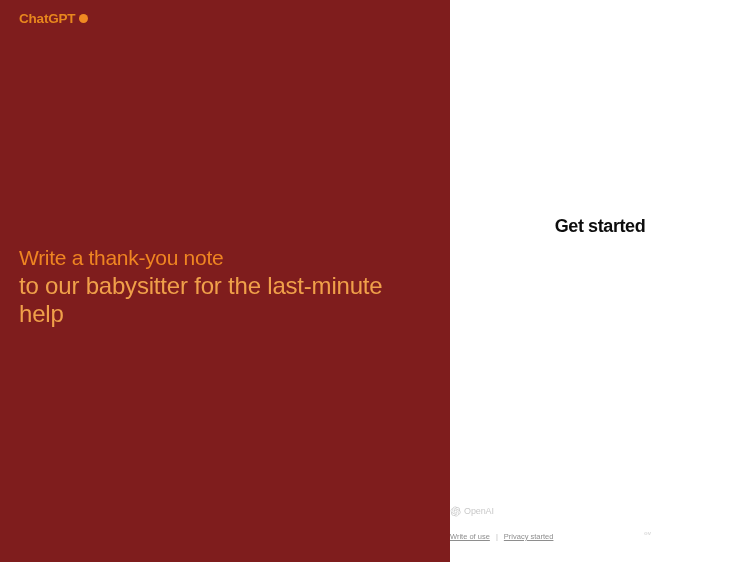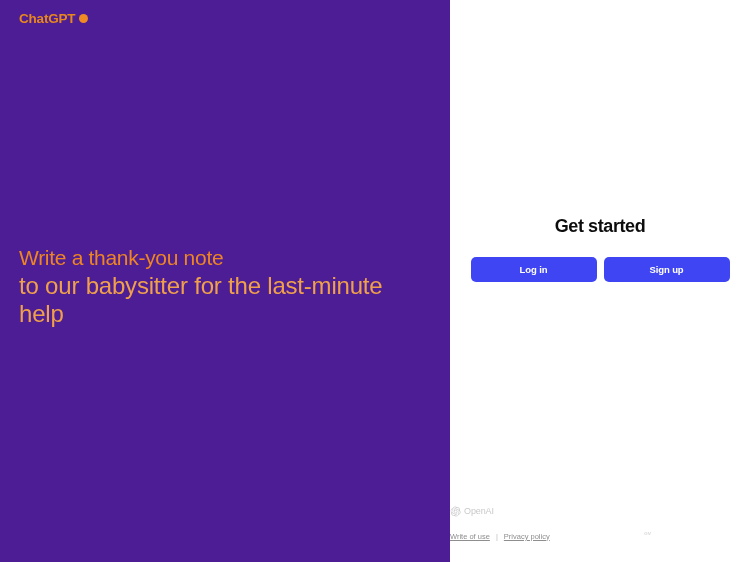--- a/index.html
+++ b/index.html
@@ -21,21 +21,21 @@
     width: 750px;
     height: 562px;
     display: flex;
   }
 
   
   .left-panel {
     position: relative;
     width: 450px;
     height: 562px;
-    background: #4c1d95;
+    background: #7f1d1d;
     flex: 0 0 450px;
   }
 
   .brand {
     position: absolute;
     top: 12px;
     left: 19px;
     display: flex;
     align-items: center;
     gap: 3px;
@@ -231,39 +231,35 @@
       <div class="promo-sub">to our babysitter for the last-minute help</div>
     </div>
 
   </div>
 
   <div class="right-panel">
 
     <div class="auth-block">
       <div class="auth-title">Get started</div>
 
-      <div class="auth-buttons">
-        <button class="auth-btn">Log in</button>
-        <button class="auth-btn">Sign up</button>
-      </div>
     </div>
 
     <div class="footer">
 
       <div class="footer-logo">
         <svg class="footer-logo-mark" viewBox="0 0 24 24">
           <path fill="#9b9b9b" d="M21.55 10.02a5.44 5.44 0 0 0-.47-4.47 5.5 5.5 0 0 0-5.92-2.64A5.44 5.44 0 0 0 11.1 1.1a5.5 5.5 0 0 0-5.24 3.8 5.44 5.44 0 0 0-3.64 2.64 5.5 5.5 0 0 0 .68 6.45 5.44 5.44 0 0 0 .47 4.47 5.5 5.5 0 0 0 5.92 2.64 5.44 5.44 0 0 0 4.06 1.81 5.5 5.5 0 0 0 5.24-3.81 5.44 5.44 0 0 0 3.64-2.64 5.5 5.5 0 0 0-.68-6.44zm-8.2 11.47a4.08 4.08 0 0 1-2.62-.95l.13-.07 4.35-2.51a.71.71 0 0 0 .36-.62v-6.14l1.84 1.06a.07.07 0 0 1 .4.05v5.08a4.1 4.1 0 0 1-4.1 4.1zM4.54 17.72a4.08 4.08 0 0 1-.49-2.74l.13.08 4.35 2.51a.71.71 0 0 0 .71 0l5.31-3.07v2.12a.07.07 0 0 1-.3.06l-4.4 2.54a4.1 4.1 0 0 1-5.6-1.5zM3.4 8.29a4.08 4.08 0 0 1 2.14-1.8v5.17a.7.7 0 0 0 .35.61l5.3 3.06-1.84 1.06a.07.07 0 0 1-.06 0l-4.4-2.54a4.1 4.1 0 0 1-1.5-5.6zm15.1 3.51L13.2 8.73l1.83-1.06a.07.07 0 0 1 .07 0l4.4 2.55a4.1 4.1 0 0 1-.63 7.4v-5.18a.7.7 0 0 0-.36-.62zm1.83-2.76l-.13-.08-4.34-2.53a.71.71 0 0 0-.72 0L9.84 9.5V7.38a.07.07 0 0 1 .03-.06l4.4-2.54a4.1 4.1 0 0 1 6.08 4.25zM8.84 12.83L7 11.77a.07.07 0 0 1-.04-.05V6.64a4.1 4.1 0 0 1 6.72-3.15l-.13.07L9.2 6.07a.71.71 0 0 0-.36.62zm1-2.15l2.37-1.37 2.37 1.37v2.73l-2.37 1.37-2.37-1.37z"></path>
         </svg>
         <span class="footer-logo-text">OpenAI</span>
       </div>
 
       <div class="footer-links">
         <span class="footer-link">Write of use</span>
         <span class="footer-sep">|</span>
-        <span class="footer-link">Privacy policy</span>
+        <span class="footer-link">Privacy started</span>
       </div>
 
     </div>
 
   </div>
 
   <div class="watermark-small">ov</div>
 
 
 </div>

